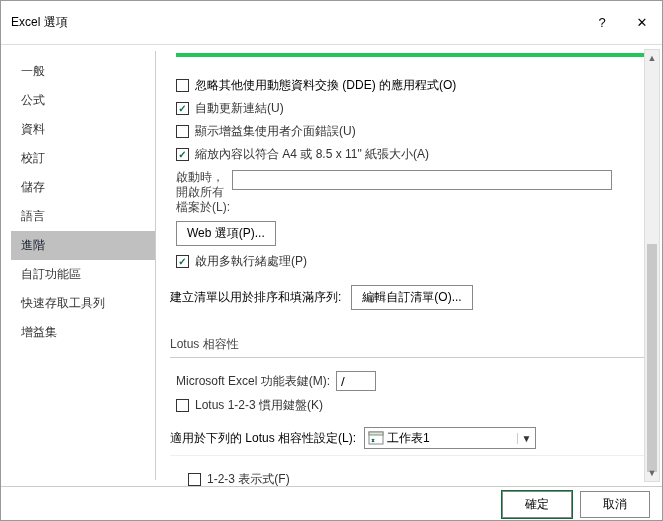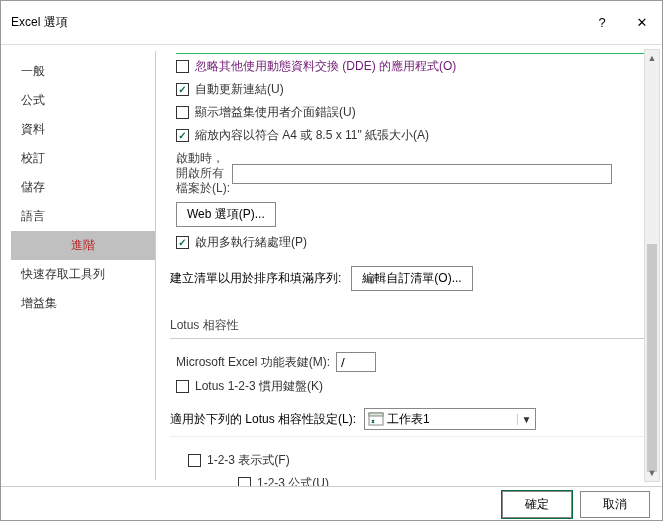--- a/index.html
+++ b/index.html
@@ -36,22 +36,21 @@
     margin: 6px 0 6px 10px;
   }
   .sidebar-item {
     padding: 6px 10px;
     font-size: 12px;
     color: #333;
     cursor: pointer;
   }
   .sidebar-item.selected {
     background: #c0c0c0;
-    color: #b91c1c;
-    text-align: center;
+    color: #0f172a;
   }
   .content {
     flex: 1;
     overflow-y: auto;
     padding: 6px 14px 10px 14px;
     position: relative;
   }
   .row {
     display: flex;
     align-items: center;
@@ -66,28 +65,28 @@
     display: inline-flex;
     align-items: center; justify-content: center;
     margin-right: 6px;
     font-size: 10px;
     color: #0a6b3c;
     background:#fff;
     flex-shrink:0;
   }
   .chk.checked::before { content: "✓"; font-weight: bold; }
   .partial-top {
-    border-top: 1px solid #22c55e;
-    padding-top: 4px;
+    border-top: 4px solid #22c55e;
+    padding-top: 20px;
     margin-top: 2px;
-    color:#701a75;
+    color:#000000;
   }
   .startblock {
     display: flex;
-    align-items: center;
+    align-items: flex-start;
     margin: 4px 0 2px 6px;
   }
   .startblock .lbl {
     width: 56px;
     line-height: 1.25;
     color:#444;
   }
   .startblock input {
     flex: 1;
     height: 20px;
@@ -194,20 +193,21 @@
 
 <div class="main">
   <div class="sidebar">
     <div class="sidebar-item"><span>一般</span></div>
     <div class="sidebar-item"><span>公式</span></div>
     <div class="sidebar-item"><span>資料</span></div>
     <div class="sidebar-item"><span>校訂</span></div>
     <div class="sidebar-item"><span>儲存</span></div>
     <div class="sidebar-item"><span>語言</span></div>
     <div class="sidebar-item selected"><span>進階</span></div>
+    <div class="sidebar-item"><span>自訂功能區</span></div>
     <div class="sidebar-item"><span>快速存取工具列</span></div>
     <div class="sidebar-item"><span>增益集</span></div>
   </div>
 
   <div class="content">
 
     <div class="row indent partial-top">
       <span class="chk"></span>
       <span>忽略其他使用動態資料交換 (DDE) 的應用程式(O)</span>
     </div>

